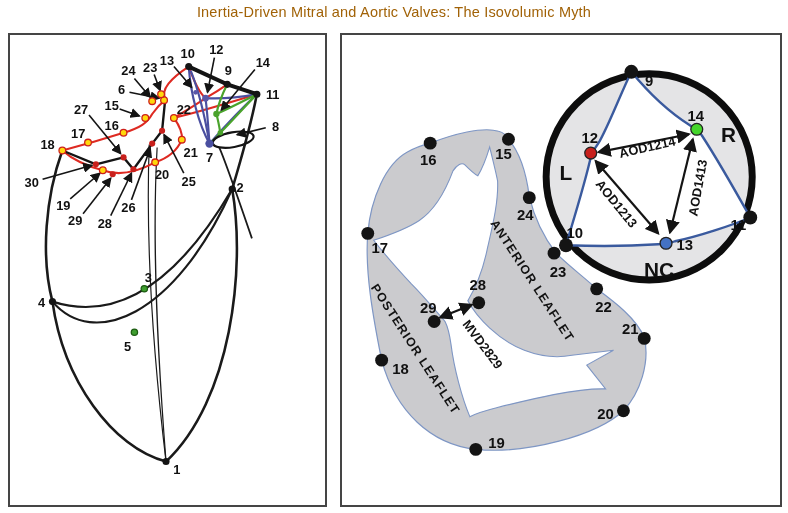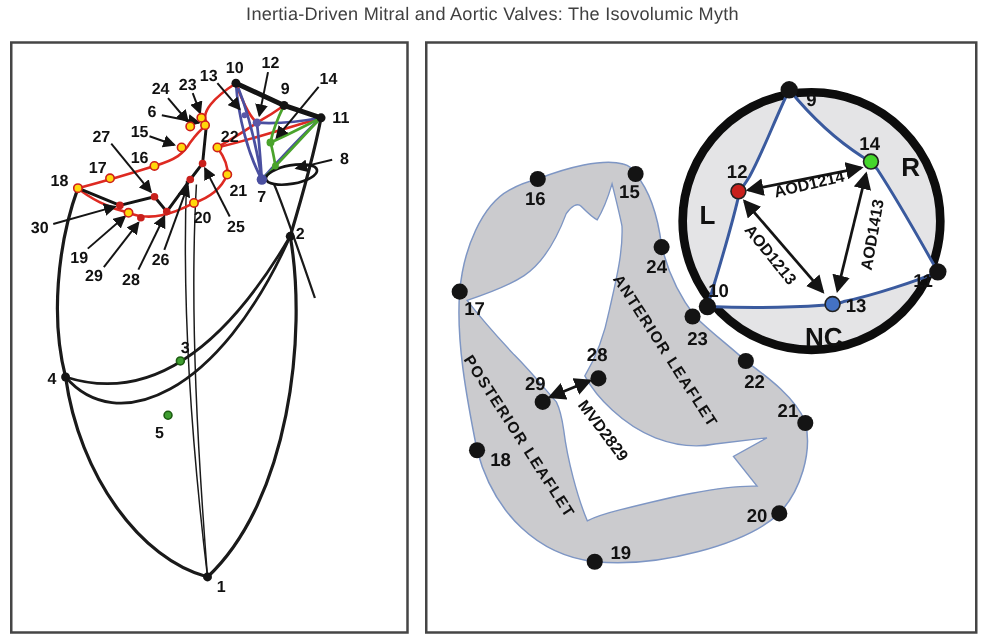--- a/index.html
+++ b/index.html
@@ -1,19 +1,19 @@
 <!DOCTYPE html>
 <html><head>
 <meta charset="utf-8">
 <style>
   html,body{margin:0;padding:0;background:#fff;}
   #stage{position:relative;width:788px;height:513px;background:#fff;overflow:hidden;
          font-family:"Liberation Sans",sans-serif;}
   #fig-title{position:absolute;top:4px;left:0;width:788px;text-align:center;
-             font-size:14.5px;letter-spacing:.2px;color:#404040;}
+             font-size:14.5px;letter-spacing:.2px;color:#a16207;}
   .panel{position:absolute;top:33px;background:#fff;border:2px solid #454545;box-sizing:border-box;}
   #left-panel{left:8px;width:319px;height:474px;}
   #right-panel{left:340px;width:442px;height:474px;}
   .panel svg{display:block;width:100%;height:100%;}
   svg text{font-family:"Liberation Sans",sans-serif;fill:#111;}
 </style>
 </head>
 <body>
 
 <div id="stage">

